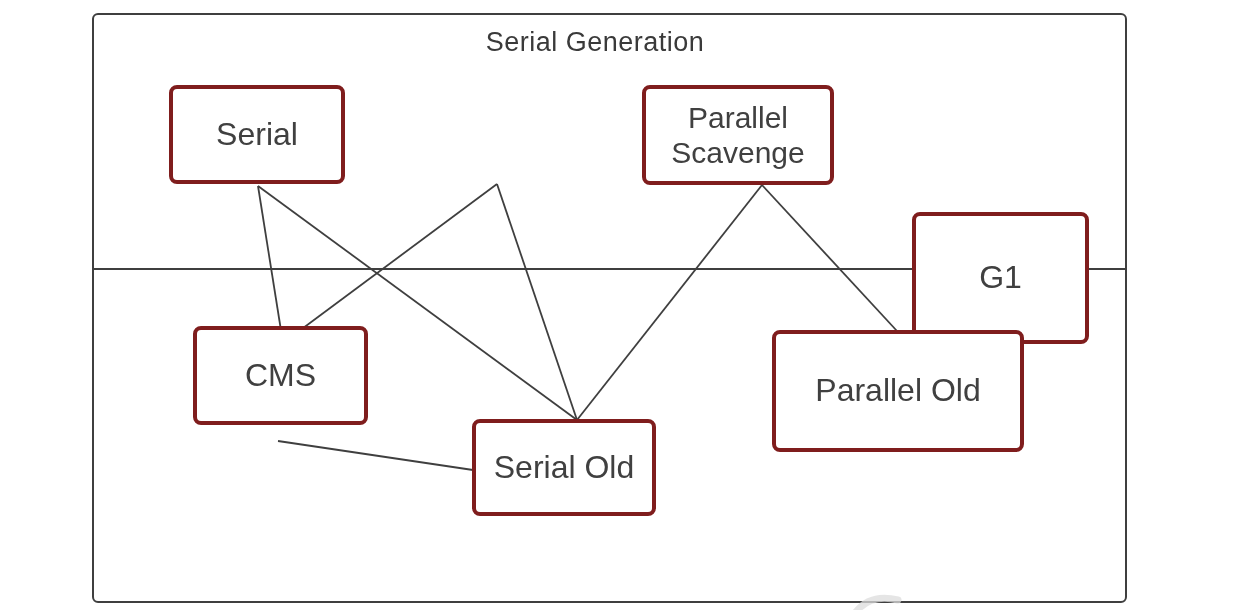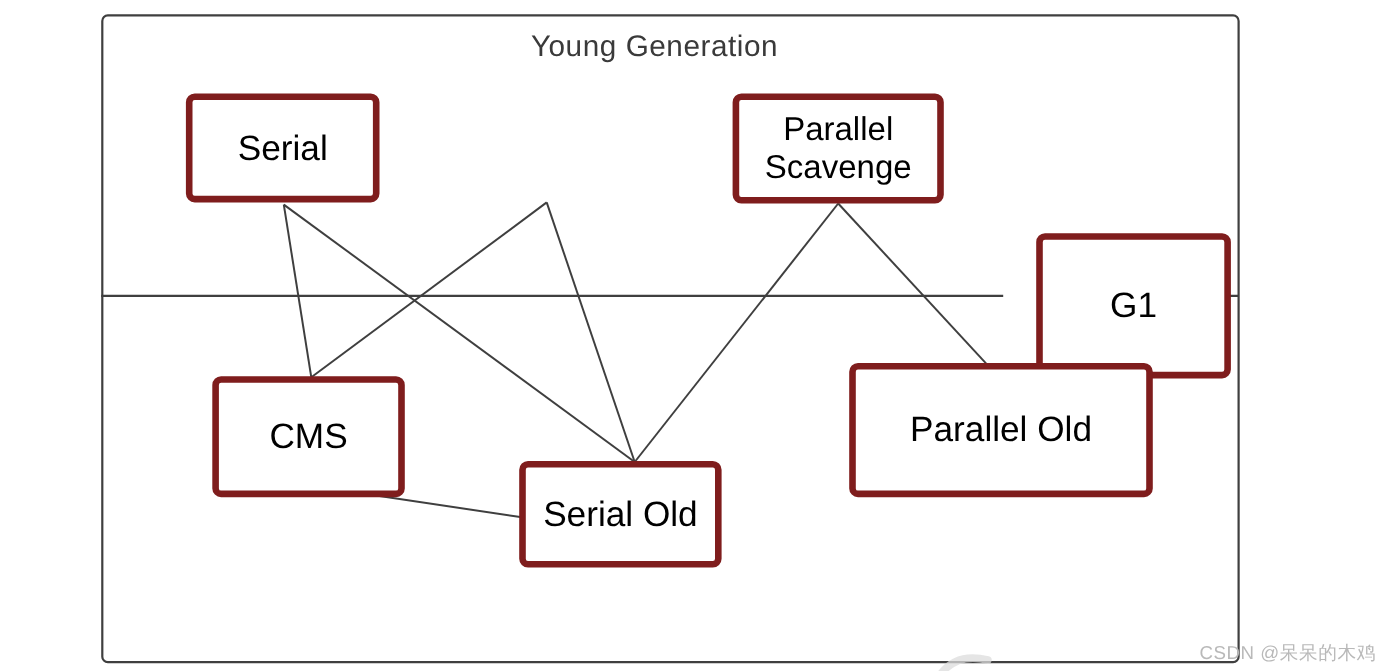--- a/index.html
+++ b/index.html
@@ -35,29 +35,29 @@
     text-align: center;
     font-size: 27px;
     color: #3a3a3a;
     letter-spacing: 0.5px;
     white-space: nowrap;
   }
   .node {
     position: absolute;
     box-sizing: border-box;
     background: #ffffff;
-    border: 6px solid #7f1d1d;
+    border: 4px solid #7f1d1d;
     border-radius: 8px;
     display: flex;
     align-items: center;
     justify-content: center;
     text-align: center;
     font-size: 32px;
     line-height: 1.18;
-    color: #000000;
+    color: #404040;
     padding: 2px 6px;
   }
   #watermark {
     position: absolute;
     top: 582px;
     right: 2px;
     font-size: 17px;
     letter-spacing: 0.5px;
     white-space: nowrap;
   }
@@ -76,43 +76,42 @@
       <line x1="1089" y1="269" x2="1126" y2="269" stroke="#3f3f3f" stroke-width="2"></line>
       <line x1="258" y1="186" x2="283" y2="343" stroke="#3f3f3f" stroke-width="1.8"></line>
       <line x1="258" y1="186" x2="577" y2="420" stroke="#3f3f3f" stroke-width="1.8"></line>
       <line x1="497" y1="184" x2="283" y2="343" stroke="#3f3f3f" stroke-width="1.8"></line>
       <line x1="497" y1="184" x2="577" y2="420" stroke="#3f3f3f" stroke-width="1.8"></line>
       <line x1="762" y1="185" x2="577" y2="420" stroke="#3f3f3f" stroke-width="1.8"></line>
       <line x1="762" y1="185" x2="897" y2="331" stroke="#3f3f3f" stroke-width="1.8"></line>
       <line x1="278" y1="441" x2="473" y2="470" stroke="#3f3f3f" stroke-width="1.8"></line>
     </svg>
 
-  <div class="gen-label" style="left: 445px; top: 27px; color: rgb(58, 58, 58);">Young Generation</div>
+  <div class="gen-label" style="left: 445px; top: 27px; color: rgb(58, 58, 58);">Serial Generation</div>
 
 
   <div class="node" style="left: 169px; top: 85px; width: 176px; height: 99px;">
     <span>Serial</span>
   </div>
 
 
-  <div class="node" style="font-size: 30px; left: 666px; top: 85px; width: 192px; height: 100px;">
+  <div class="node" style="font-size: 30px; left: 642px; top: 85px; width: 192px; height: 100px;">
     <span>Parallel Scavenge</span>
   </div>
 
-  <div class="node" style="left: 912px; top: 212px; width: 177px; height: 132px; margin-left: 30px;">
+  <div class="node" style="left: 912px; top: 212px; width: 177px; height: 132px;">
     <span>G1</span>
   </div>
 
-  <div class="node" style="left: 193px; top: 342px; width: 175px; height: 110px;">
+  <div class="node" style="left: 193px; top: 326px; width: 175px; height: 99px;">
     <span>CMS</span>
   </div>
 
   <div class="node" style="left: 472px; top: 419px; width: 184px; height: 97px;">
     <span>Serial Old</span>
   </div>
 
-  <div class="node" style="left: 772px; top: 330px; width: 276px; height: 122px;">
+  <div class="node" style="left: 772px; top: 330px; width: 252px; height: 122px;">
     <span>Parallel Old</span>
   </div>
 
-  <div id="watermark" style="color: rgb(185, 185, 185);">CSDN @呆呆的木鸡</div>
 
 </div>
 
 </body></html>

